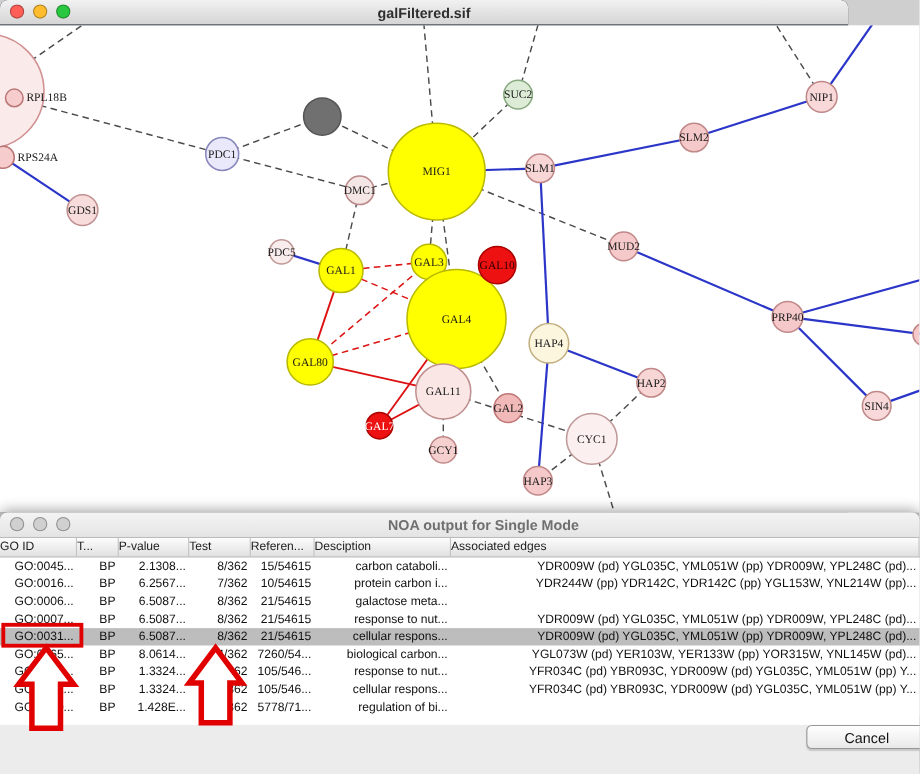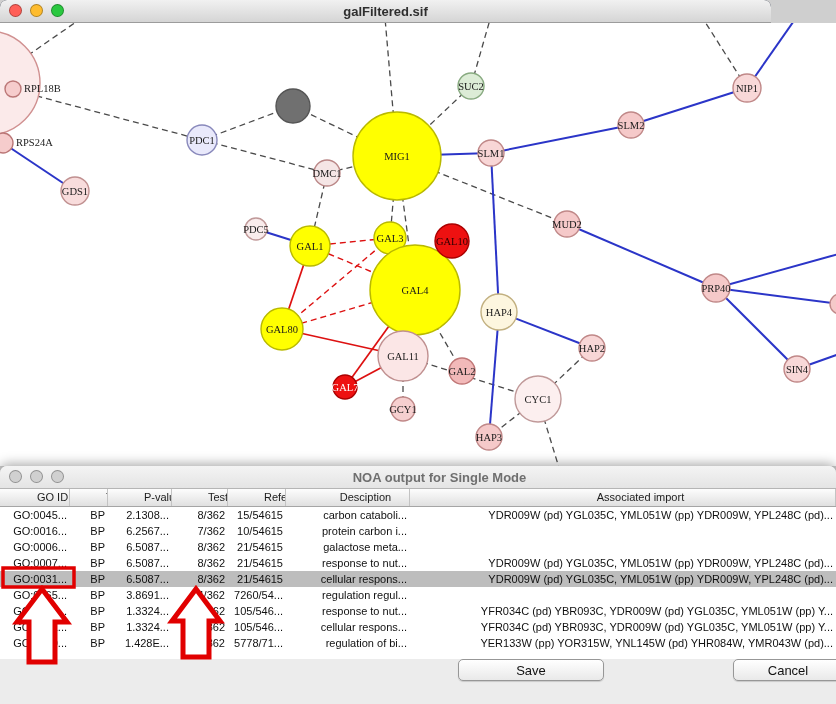--- a/index.html
+++ b/index.html
@@ -22,22 +22,22 @@
            border-radius:7px 7px 0 0;}
   .net-canvas{position:absolute;top:23px;left:0;width:836px;height:443px;background:#ffffff;overflow:hidden;font-family:Liberation Serif, serif;}
   .net-canvas svg{display:block;}
 
   
   .tbl-win{position:absolute;left:0;top:466px;width:836px;height:238px;background:#ececec;
            border-radius:7px 7px 0 0;box-shadow:0 -2px 12px rgba(0,0,0,.35);}
   .cols{display:grid;grid-template-columns:70px 38px 64px 56px 58px 124px 1fr;}
   .thead{height:17px;background:linear-gradient(#fdfdfd,#e0e0e0);
          border-bottom:1px solid #a5a5a5;}
-  .th{font-size:11px;line-height:17px;text-align:center;color:#1c1c1c;
-      border-right:1px solid #c3c3c3;overflow:hidden;white-space:nowrap;margin-left:36px;}
+  .th{font-size:11px;line-height:17px;color:#1c1c1c;
+      border-right:1px solid #c3c3c3;overflow:hidden;white-space:nowrap;}
   .tbody{background:#ffffff;min-height:152px;text-align:right;}
   .tr{height:16px;background:#ffffff;}
   .td{font-size:11px;line-height:16px;padding:0 3px;white-space:nowrap;overflow:hidden;color:#101010;}
   .btn{position:absolute;height:22px;border:1px solid #979797;border-radius:5px;
        background:linear-gradient(#ffffff,#e9e9e9);font-size:13px;color:#111;
        font-family:"Liberation Sans",sans-serif;box-shadow:0 1px 1px rgba(0,0,0,.15);}
   .btn.save{left:458px;top:193px;width:146px;}
   .btn.cancel{left:733px;top:193px;width:110px;}
 
   
@@ -177,39 +177,40 @@
       <div class="title">NOA output for Single Mode</div>
     </div>
     <div>
       <div id="thead" class="thead cols">
           <div class="th">GO ID</div>
           <div class="th">T...</div>
           <div class="th">P-value</div>
           <div class="th">Test</div>
           <div class="th">Referen...</div>
           <div class="th">Desciption</div>
-          <div class="th">Associated import</div>
+          <div class="th">Associated edges</div>
         </div>
       <div id="tbody" class="tbody">
           <div class="tr cols">
             <div class="td">GO:0045...</div>
             <div class="td">BP</div>
             <div class="td">2.1308...</div>
             <div class="td">8/362</div>
             <div class="td">15/54615</div>
             <div class="td">carbon cataboli...</div>
             <div class="td">YDR009W (pd) YGL035C, YML051W (pp) YDR009W, YPL248C (pd)...</div>
           </div>
           <div class="tr cols">
             <div class="td">GO:0016...</div>
             <div class="td">BP</div>
             <div class="td">6.2567...</div>
             <div class="td">7/362</div>
             <div class="td">10/54615</div>
             <div class="td">protein carbon i...</div>
+            <div class="td">YDR244W (pp) YDR142C, YDR142C (pp) YGL153W, YNL214W (pp)...</div>
           </div>
           <div class="tr cols">
             <div class="td">GO:0006...</div>
             <div class="td">BP</div>
             <div class="td">6.5087...</div>
             <div class="td">8/362</div>
             <div class="td">21/54615</div>
             <div class="td">galactose meta...</div>
           </div>
           <div class="tr cols">
@@ -226,24 +227,25 @@
             <div class="td">BP</div>
             <div class="td">6.5087...</div>
             <div class="td">8/362</div>
             <div class="td">21/54615</div>
             <div class="td">cellular respons...</div>
             <div class="td">YDR009W (pd) YGL035C, YML051W (pp) YDR009W, YPL248C (pd)...</div>
           </div>
           <div class="tr cols">
             <div class="td">GO:0065...</div>
             <div class="td">BP</div>
-            <div class="td">3.8691...</div>
+            <div class="td">8.0614...</div>
             <div class="td">94/362</div>
             <div class="td">7260/54...</div>
-            <div class="td">regulation regul...</div>
+            <div class="td">biological carbon...</div>
+            <div class="td">YGL073W (pd) YER103W, YER133W (pp) YOR315W, YNL145W (pd)...</div>
           </div>
           <div class="tr cols">
             <div class="td">GO:0009...</div>
             <div class="td">BP</div>
             <div class="td">1.3324...</div>
             <div class="td">11/362</div>
             <div class="td">105/546...</div>
             <div class="td">response to nut...</div>
             <div class="td">YFR034C (pd) YBR093C, YDR009W (pd) YGL035C, YML051W (pp) Y...</div>
           </div>
@@ -256,25 +258,23 @@
             <div class="td">cellular respons...</div>
             <div class="td">YFR034C (pd) YBR093C, YDR009W (pd) YGL035C, YML051W (pp) Y...</div>
           </div>
           <div class="tr cols">
             <div class="td">GO:0050...</div>
             <div class="td">BP</div>
             <div class="td">1.428E...</div>
             <div class="td">80/362</div>
             <div class="td">5778/71...</div>
             <div class="td">regulation of bi...</div>
-            <div class="td">YER133W (pp) YOR315W, YNL145W (pd) YHR084W, YMR043W (pd)...</div>
           </div>
         </div>
     </div>
-    <button class="btn save">Save</button>
     <button class="btn cancel">Cancel</button>
   </div>
 
   <svg id="annot" class="annot" width="836" height="704" viewBox="0 0 836 704">
     <rect x="3" y="568" width="71" height="19" stroke="#e10000"></rect>
     <polygon points="42,589 67,622 55,622 55,662 29,662 29,622 17,622" stroke="#e10000"></polygon>
     <polygon points="196,589 220,621 209,621 209,657 183,657 183,621 172,621" stroke="#e10000"></polygon>
   </svg>
 
 </div>

